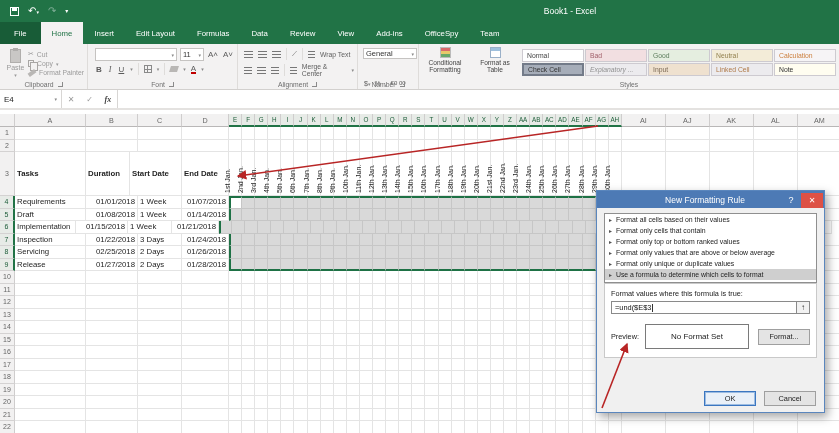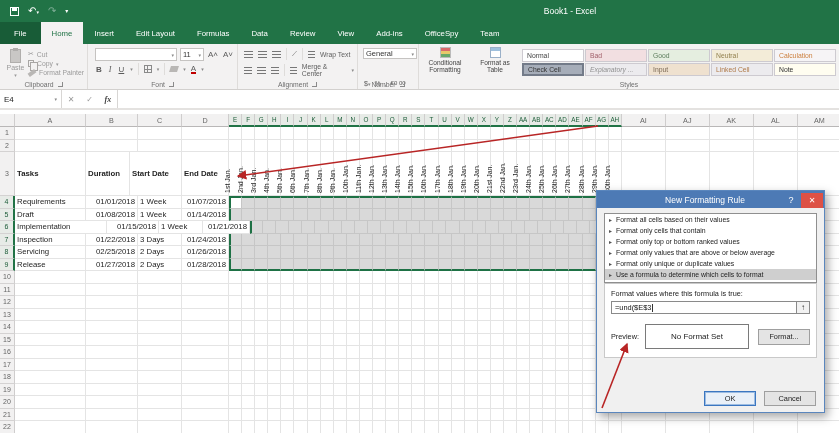--- a/index.html
+++ b/index.html
@@ -627,21 +627,21 @@
         <div class="cell sel" style="width: 13.1px; height: 12.5px;"></div>
         <div class="cell sel sel-right" style="width: 13.1px; height: 12.5px;"></div>
         <div class="cell" style="width: 44px; height: 12.5px;"></div>
         <div class="cell" style="width: 44px; height: 12.5px;"></div>
         <div class="cell" style="width: 44px; height: 12.5px;"></div>
         <div class="cell" style="width: 44px; height: 12.5px;"></div>
         <div class="cell" style="width: 44px; height: 12.5px;"></div>
       </div>
       <div class="g-row">
         <div class="rowhdr rowsel" style="width: 15px; height: 12.5px;">6</div>
-        <div class="cell" style="width: 92px; height: 12.5px;">Implementation</div>
+        <div class="cell" style="width: 61px; height: 12.5px;">Implementation</div>
         <div class="cell r" style="width: 52px; height: 12.5px;">01/15/2018</div>
         <div class="cell" style="width: 44px; height: 12.5px;">1 Week</div>
         <div class="cell r" style="width: 47px; height: 12.5px;">01/21/2018</div>
         <div class="cell sel sel-left" style="width: 13.1px; height: 12.5px;"></div>
         <div class="cell sel" style="width: 13.1px; height: 12.5px;"></div>
         <div class="cell sel" style="width: 13.1px; height: 12.5px;"></div>
         <div class="cell sel" style="width: 13.1px; height: 12.5px;"></div>
         <div class="cell sel" style="width: 13.1px; height: 12.5px;"></div>
         <div class="cell sel" style="width: 13.1px; height: 12.5px;"></div>
         <div class="cell sel" style="width: 13.1px; height: 12.5px;"></div>

